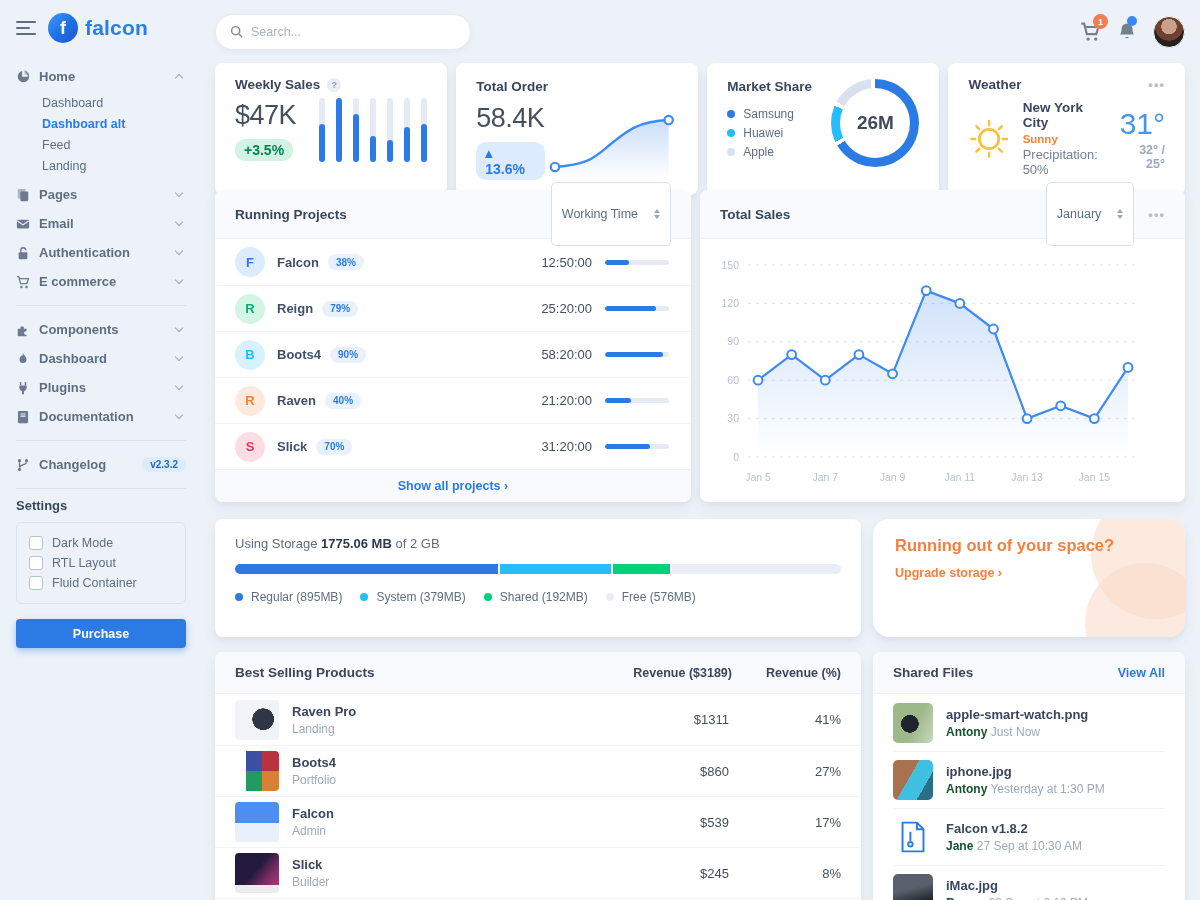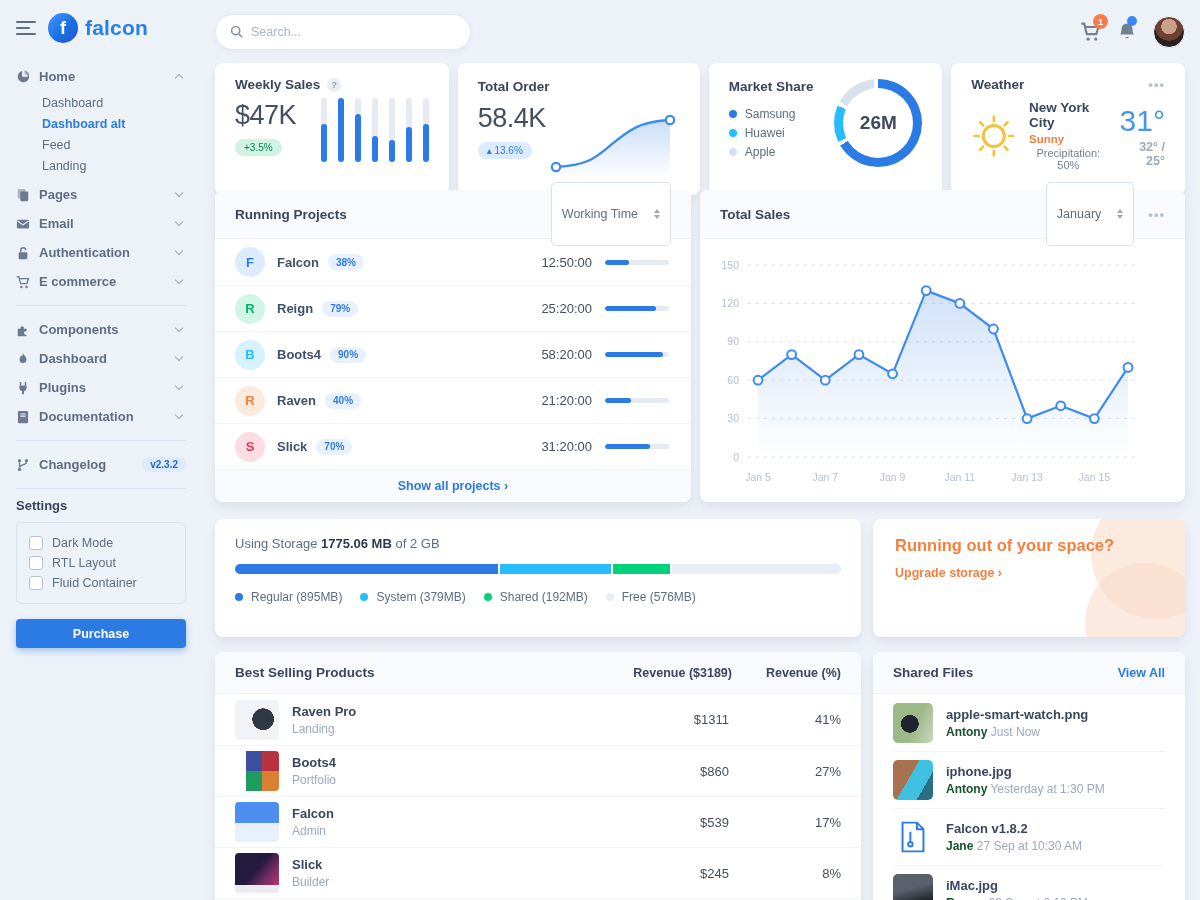--- a/index.html
+++ b/index.html
@@ -54,42 +54,42 @@
   .row1 { display:grid; grid-template-columns:repeat(4,1fr); gap:9px; height:113px; margin-bottom:14px; }
   .row2 { display:grid; grid-template-columns:476px 1fr; gap:9px; height:312px; margin-bottom:17px; }
   .row3 { display:grid; grid-template-columns:1fr 312px; gap:12px; height:118px; margin-bottom:15px; }
   .row4 { display:grid; grid-template-columns:1fr 312px; gap:12px; height:285px; }
 
   
   .stat-card { padding:14px 20px; }
   .stat-title-row { display:flex; align-items:center; gap:7px; }
   .help-icon { width:14px; height:14px; border-radius:50%; background:#e9edf4; color:#8c9cb3; font-size:9px; font-weight:bold; display:flex; align-items:center; justify-content:center; cursor:pointer; }
   .stat-value { font-size:27px; font-weight:500; color:#44505f; margin-top:8px; letter-spacing:-.5px; }
-  .badge { display:inline-block; font-size:10px; font-weight:normal; border-radius:10px; padding:3px 9px; margin-top:8px; }
+  .badge { display:inline-block; font-size:14px; font-weight:bold; border-radius:10px; padding:3px 9px; margin-top:8px; }
   .badge-success { background:#d2f3e3; color:#00864e; }
   .badge-info { background:#dcebfd; color:#2c7be5; }
 
   .ws-flex { display:flex; justify-content:space-between; }
   .ws-chart { display:flex; align-items:flex-end; gap:11px; height:64px; margin-top:6px; }
   .wsbar-track { width:6px; height:100%; background:#e6eaf2; border-radius:3px; display:flex; align-items:flex-end; }
   .wsbar-fill { width:100%; background:#2c7be5; border-radius:3px; }
 
   .to-flex { display:flex; justify-content:space-between; }
   .to-chart { margin-top:10px; }
 
   .ms-flex { display:flex; justify-content:space-between; }
   .legend-item { display:flex; align-items:center; gap:8px; height:19px; font-size:12px; color:#5e6e82; }
   .dot { width:8px; height:8px; border-radius:50%; flex-shrink:0; }
   .donut { width:88px; height:88px; border-radius:50%; position:relative; margin-top:2px; }
   .donut-hole { position:absolute; inset:9px; background:#fff; border-radius:50%; display:flex; align-items:center; justify-content:center; font-size:19px; font-weight:bold; color:#3f4b5d; }
 
   .weather-body { display:flex; align-items:center; margin-top:8px; gap:12px; }
   .weather-city { font-size:13.5px; font-weight:bold; color:#39465e; }
   .weather-cond { font-size:11.5px; color:#f5803e; font-weight:600; margin-top:3px; }
-  .weather-precip { font-size:11px; color:#748194; margin-top:2px;text-align:center; }
+  .weather-precip { font-size:13px; color:#748194; margin-top:2px; }
   .weather-right { margin-left:auto; text-align:right; }
   .weather-temp { font-size:30px; color:#4696ec; font-weight:400; }
   .weather-range { font-size:12.5px; color:#9da9bb; margin-top:2px;font-weight:bold; }
 
   
   .rp-row { height:46px; display:flex; align-items:center; padding:0 22px 0 20px; border-top:1px solid #f1f4f9; }
   .rp-row:first-child { border-top:none; }
   .av { width:30px; height:30px; border-radius:50%; font-size:13px; font-weight:bold; display:flex; align-items:center; justify-content:center; flex-shrink:0; }
   .av-primary { background:#dcebfd; color:#2c7be5; } .av-success { background:#d2f5e5; color:#00b274; }
   .av-info { background:#d6f2ff; color:#27bcfd; } .av-warning { background:#fdeadd; color:#f5803e; }
@@ -113,21 +113,21 @@
 
   
   .storage-card { padding:17px 20px; }
   .storage-line { font-size:13px; color:#5e6e82; }
   .storage-line b { color:#2e3a4d; }
   .storage-bar { display:flex; height:10px; border-radius:5px; overflow:hidden; margin-top:13px; }
   .storage-seg + .storage-seg { margin-left:2px; }
   .storage-legend { display:flex; gap:18px; margin-top:13px; }
 
   
-  .space-card { padding:17px 22px; overflow:hidden; }
+  .space-card { padding:17px 22px; overflow:hidden;border-radius:16px; }
   .space-card .blob1 { position:absolute; right:-36px; top:-30px; width:130px; height:130px; border-radius:50%; background:#fbe3d4; opacity:.75; }
   .space-card .blob2 { position:absolute; right:-20px; bottom:-46px; width:120px; height:120px; border-radius:50%; background:#f9d8c6; opacity:.55; }
   .space-title { font-size:16.5px; font-weight:bold; color:#f5803e; position:relative; }
   .space-body { font-size:12.5px; color:#748194; line-height:1.45; margin-top:6px; max-width:272px; position:relative; }
   .space-link { margin-top:11px; font-size:12.5px; font-weight:600; color:#f5803e; cursor:pointer; position:relative; display:inline-block; }
 
   
   .bsp-head-cols { margin-left:auto; display:flex; gap:34px; }
   .bsp-col-lbl { font-size:12.5px; font-weight:bold; color:#39465e; }
   .bsp-row { height:51px; display:flex; align-items:center; padding:0 20px; border-top:1px solid #f1f4f9; }

